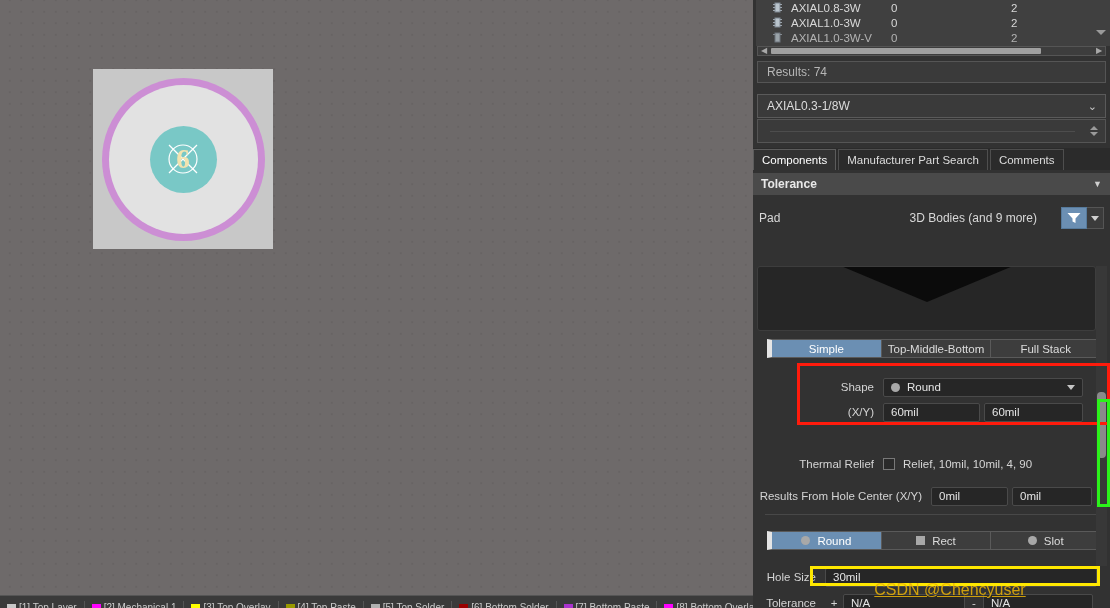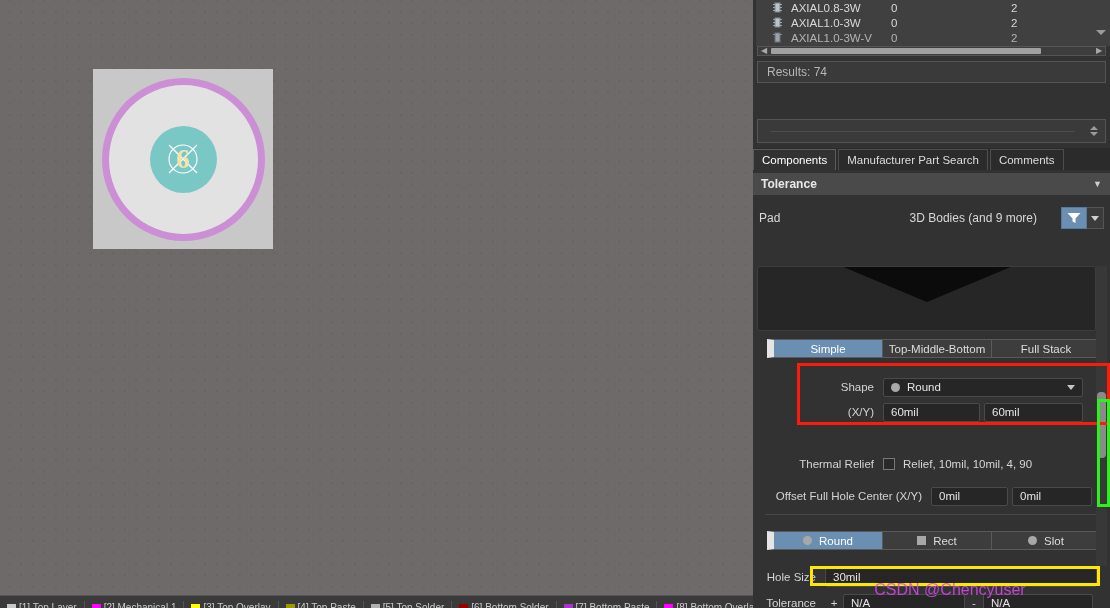--- a/index.html
+++ b/index.html
@@ -210,21 +210,21 @@
   #seg-stack {
     position: absolute; left: 768px - 753px; top: 339px;
     left: 14px; width: 334px; height: 19px;
     display: flex;
   }
   .seg {
     flex: 1; display: flex; align-items: center; justify-content: center;
     font-size: 11.5px; color: #dcdcdc;
     background: #3d3d3d; border: 1px solid #5a5a5a; border-left: none;
   }
-  .seg:first-child { border-left: 7px solid #e5e5e5; }
+  .seg:first-child { border-left: 5px solid #e5e5e5; }
   .seg.active { background: #6b8fb3; color: #ffffff; }
 
   
   .form-row {
     position: absolute; left: 0; width: 432px; height: 22px;
     display: flex; align-items: center;
   }
   .fl {
     width: 130px; text-align: right; padding-right: 9px;
     font-size: 11.5px; color: #d4d4d4; flex: 0 0 auto;
@@ -290,22 +290,23 @@
     border: 3px solid #2bf21a;
   }
   #hl-yellow {
     left: 810px; top: 566px; width: 290px; height: 20px;
     border: 3px solid #ffe800;
   }
 
   #watermark {
     position: absolute; left: 950px; top: 581px;
     transform: translateX(-50%);
-    font-size: 16px; color: #d946ef; opacity: 0.85;
+    font-size: 16px; color: #eab308; opacity: 0.85;
     white-space: nowrap;
+    text-decoration: underline;
   }
 </style>
 </head>
 <body>
 
 <div id="app">
 
   <div id="canvas">
     <div id="pad-preview">
       <div class="ring-outer"></div>
@@ -411,20 +412,24 @@
 
     <div id="hscroll">
       <span class="hs-arrow">◀</span>
       <span class="hs-thumb" style="width:270px"></span>
       <span class="hs-spacer"></span>
       <span class="hs-arrow">▶</span>
     </div>
 
     <div id="results-bar">Results: 74</div>
 
+    <div id="footprint-combo">
+      <span>AXIAL0.3-1/8W</span>
+      <span class="chev">⌄</span>
+    </div>
 
     <div id="spin-field">
       <span class="line"></span>
       <span class="spin">
         <span class="tri-up"></span>
         <span class="tri-dn"></span>
       </span>
     </div>
 
     <div id="tabstrip">
@@ -495,21 +500,21 @@
 
 
     <div class="form-row" style="top:453px">
       <span class="fl">Thermal Relief</span>
       <span class="chk"></span>
       <span>Relief, 10mil, 10mil, 4, 90</span>
       <span class="ellipsis-btn" style="margin-left:auto;margin-right:22px">...</span>
     </div>
 
     <div class="form-row" style="top:485px">
-      <span class="fl fl-wide">Offset Full Hole Center (X/Y)</span>
+      <span class="fl fl-wide">Results From Hole Center (X/Y)</span>
       <span class="field" style="width:77px">0mil</span>
       <span style="width:4px"></span>
       <span class="field" style="width:80px">0mil</span>
     </div>
 
     <div class="divider" style="top:514px"></div>
 
     <div id="seg-hole">
       <div class="seg active">
         <span class="dot-round"></span>

